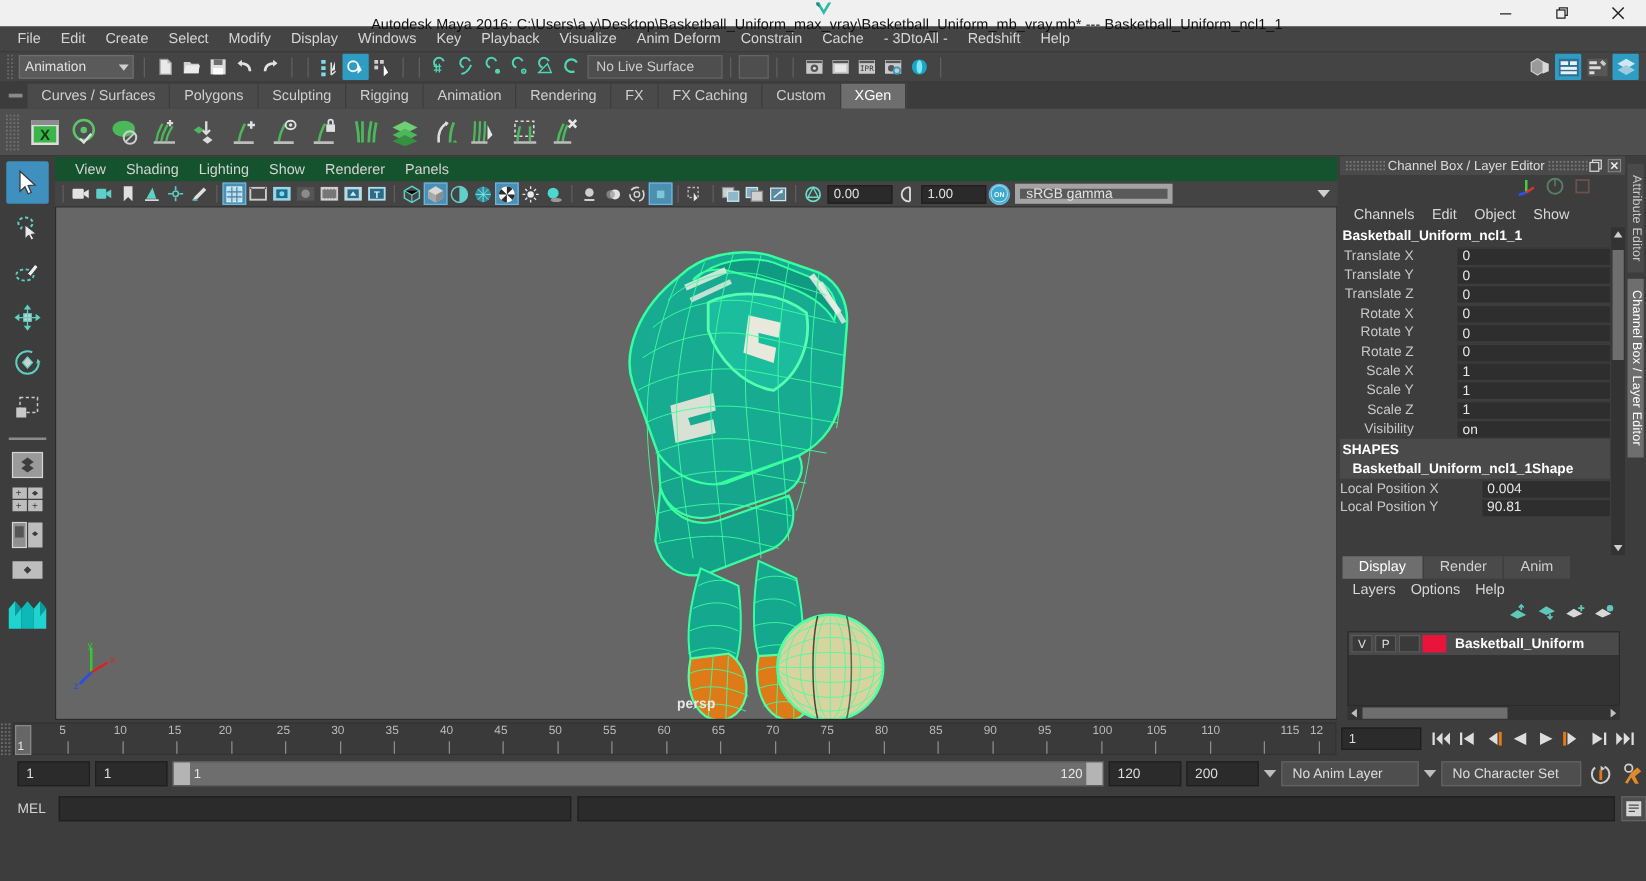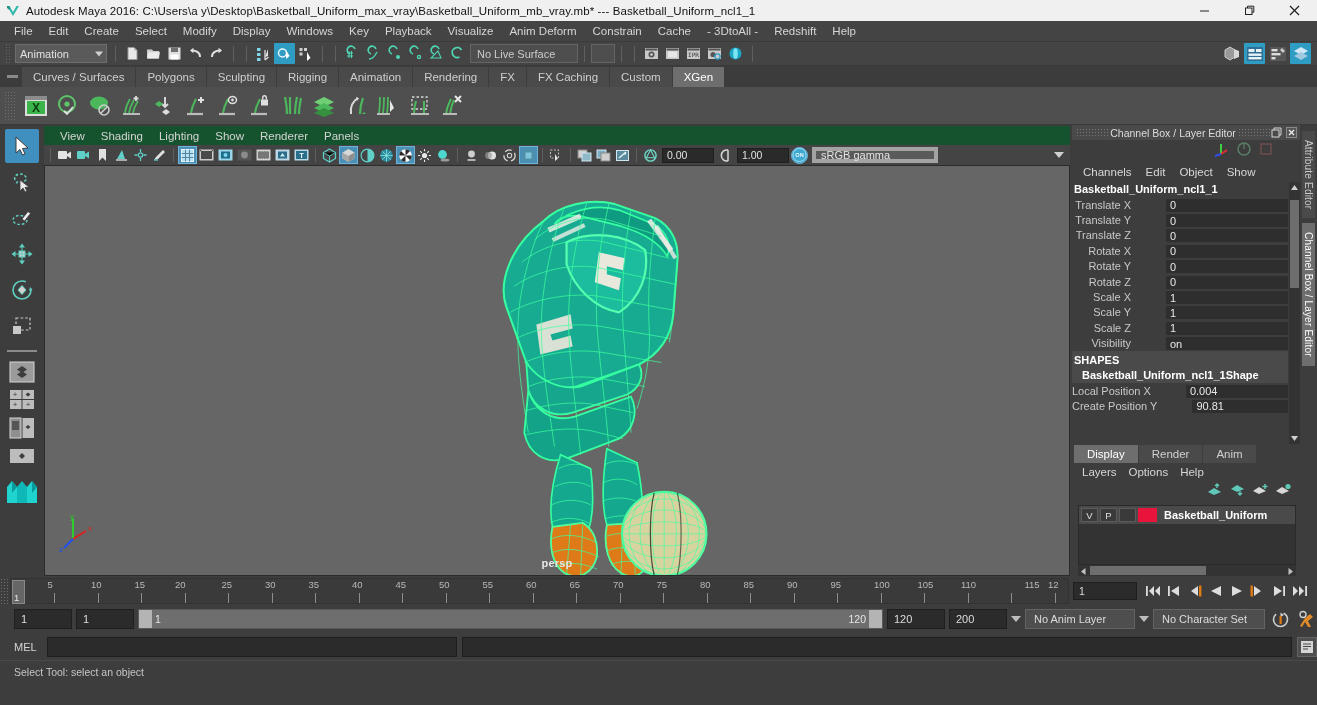--- a/index.html
+++ b/index.html
@@ -8,21 +8,21 @@
     background: #444444;
     font-family: "Liberation Sans", sans-serif;
     overflow: hidden;
     -webkit-font-smoothing: antialiased;
   }
   .app { position: relative; width: 1317px; height: 705px; background: #3d3d3d; }
 
   
   .titlebar {
     height: 21px; background: #f0f0f0; display: flex; align-items: center;
-    padding-left: 6px; position: relative;
+    padding-left: 6px; position: relative; flex-direction: column;
   }
   .titlebar .tb-icon { width: 14px; height: 14px; margin-right: 6px; flex: 0 0 auto; }
   .titlebar .tb-text {
     font-size: 11.5px; color: #111; white-space: nowrap; letter-spacing: 0.1px;
   }
   .win-btns { position: absolute; right: 0; top: 0; height: 21px; display: flex; }
   .win-btn {
     width: 45px; height: 21px; display: flex; align-items: center; justify-content: center;
     color: #222; font-size: 12px;
   }
@@ -1130,21 +1130,21 @@
                 <span class="cb-val">on</span>
               </div>
           </div>
           <div class="cb-section">SHAPES</div>
           <div class="cb-shapename">Basketball_Uniform_ncl1_1Shape</div>
           <div class="cb-row">
               <span class="cb-label">Local Position X</span>
               <span class="cb-val">0.004</span>
             </div>
           <div class="cb-row">
-              <span class="cb-label">Create Position Y</span>
+              <span class="cb-label">Local Position Y</span>
               <span class="cb-val">90.81</span>
             </div>
         </div>
         <div class="cb-scroll">
           <div class="cb-arrow" style="top:0">
             <svg width="9" height="9" viewBox="0 0 9 9">
                 <path d="M4.5 2 L8 7 L1 7 Z" fill="#cfcfcf"></path>
               </svg>
           </div>
           <div class="cb-thumb"></div>
@@ -1379,17 +1379,14 @@
     <input class="mel-input" type="text" value="" style="">
     <div class="mel-output"></div>
     <div class="mel-btn">
       <svg width="14" height="14" viewBox="0 0 14 14">
           <rect x="1" y="1" width="12" height="12" fill="#d6d6d6"></rect>
           <path d="M3 4 h8 M3 6.5 h8 M3 9 h5" stroke="#4a4a4a" stroke-width="1"></path>
         </svg>
     </div>
   </div>
 
-  <div class="helpline">
-    <span class="ht">Select Tool: select an object</span>
-  </div>
 
 </div>
 
 </body></html>

